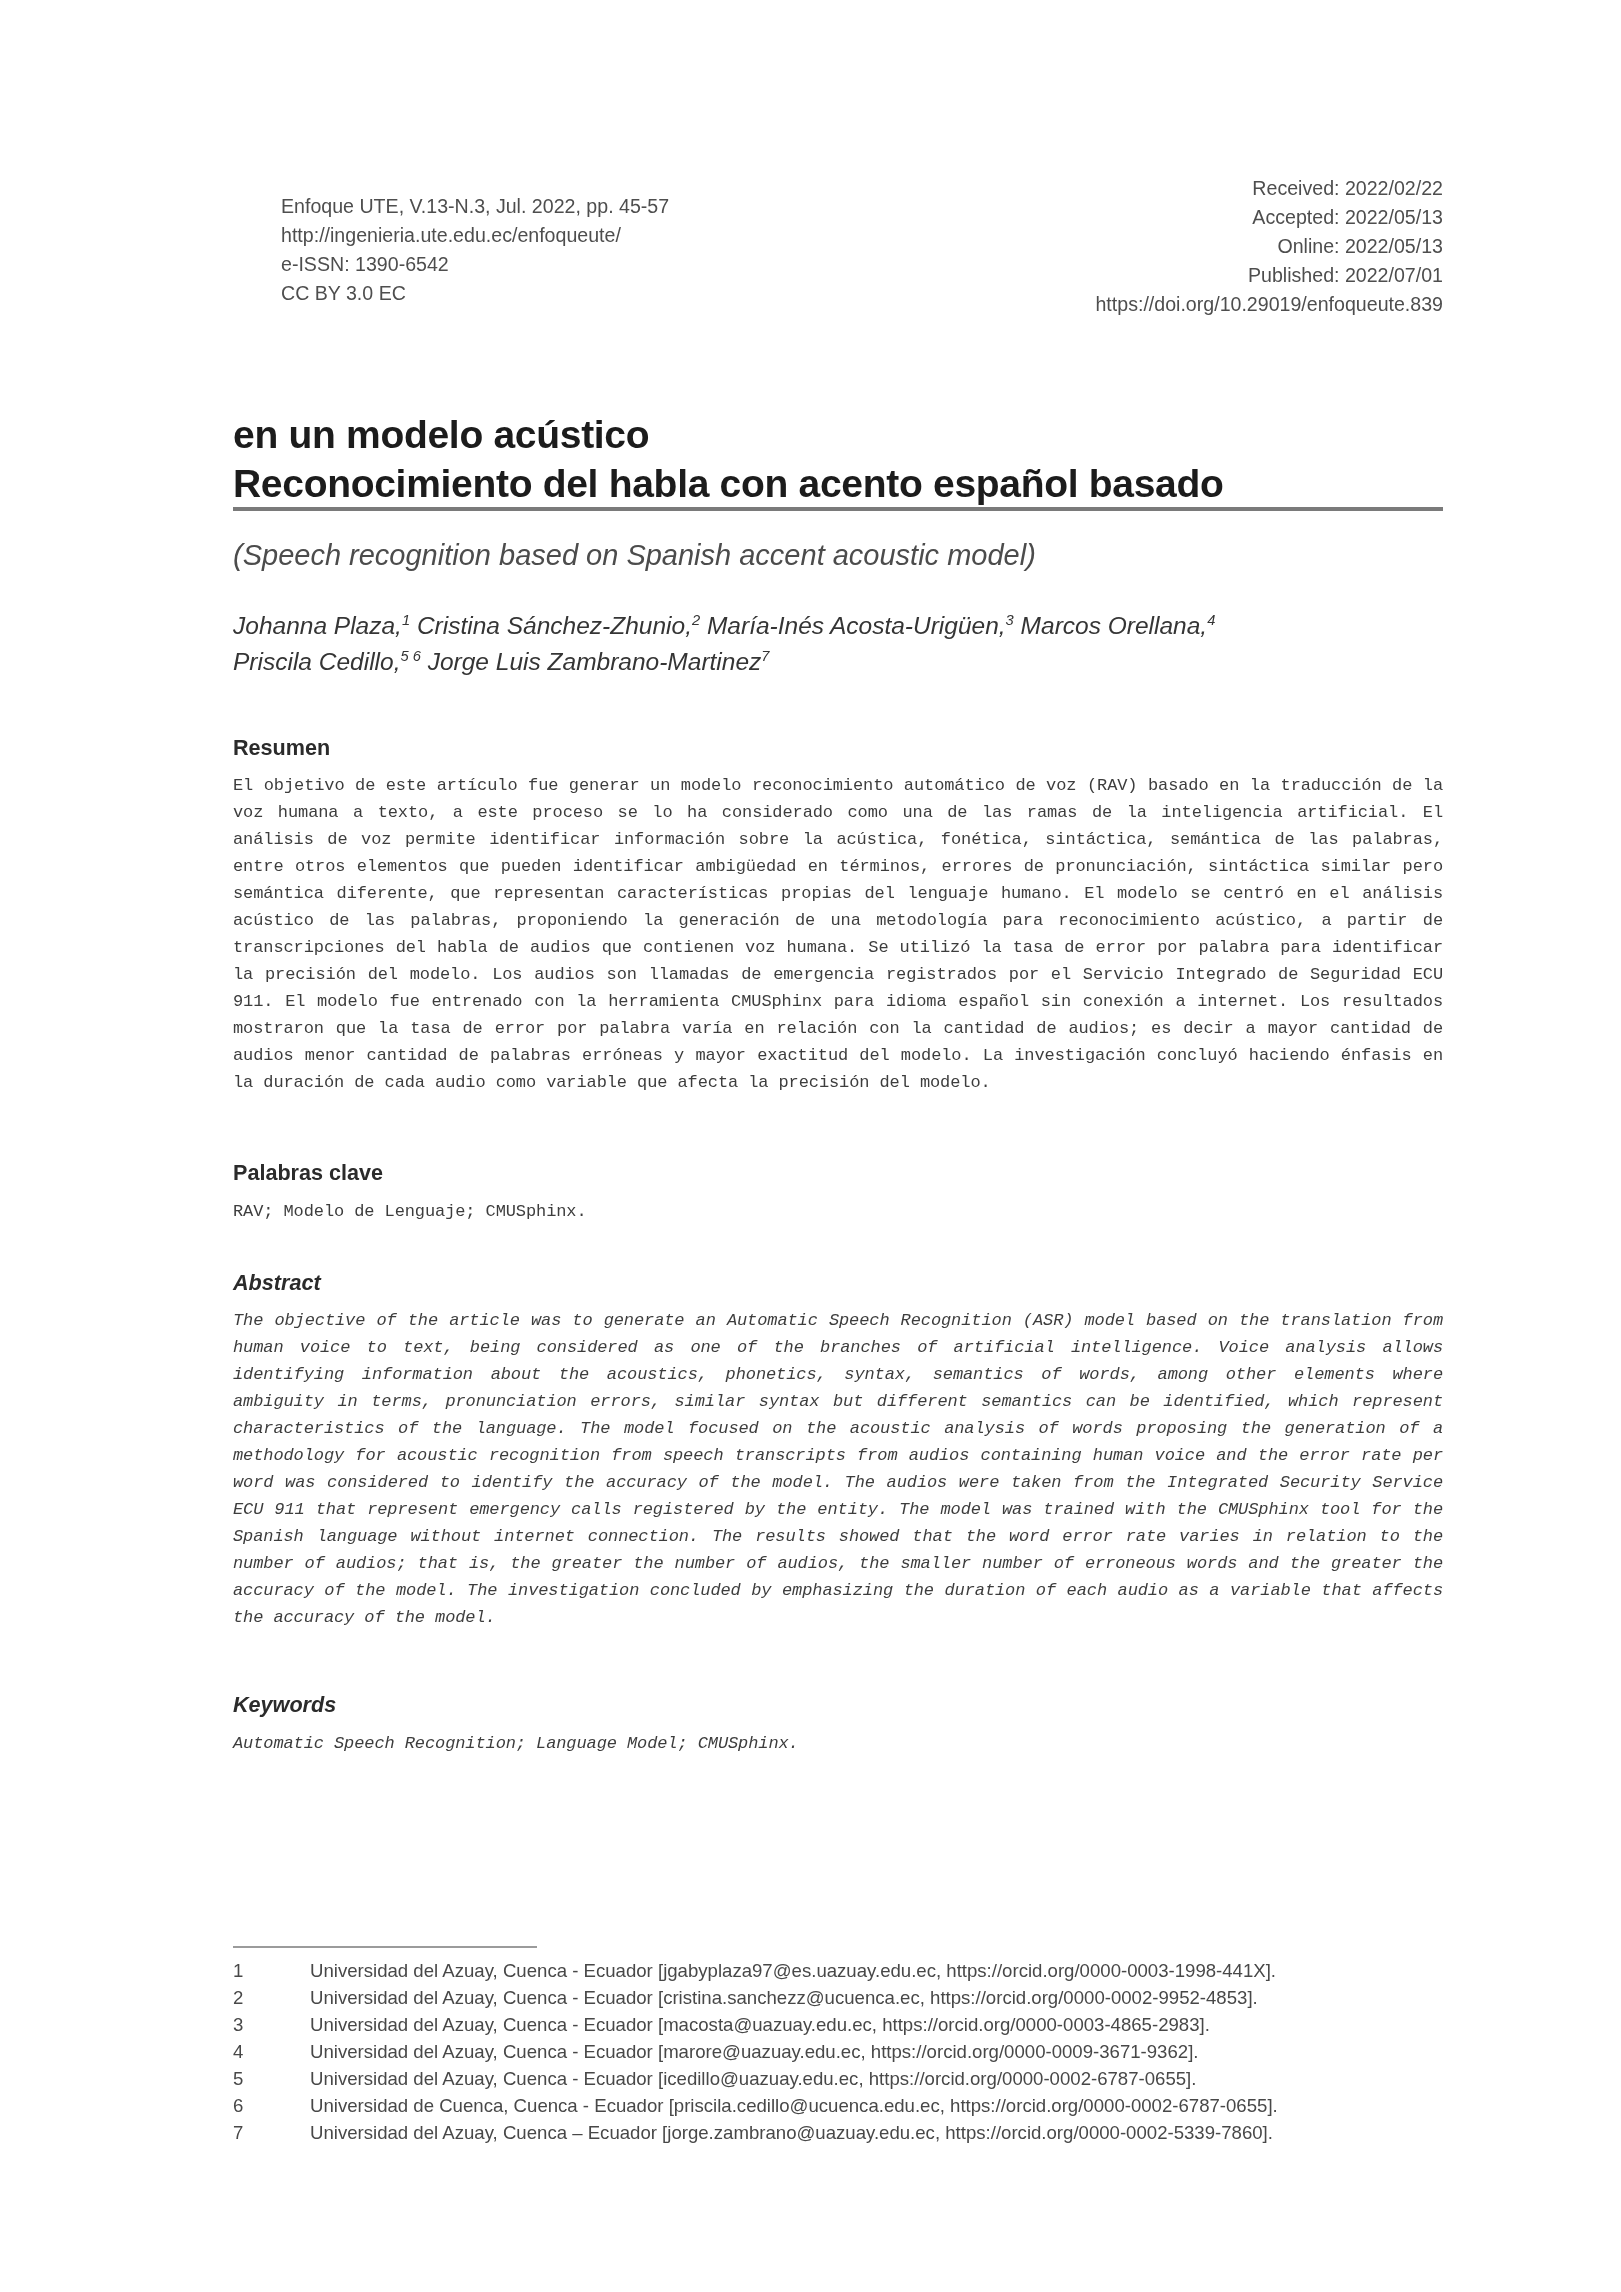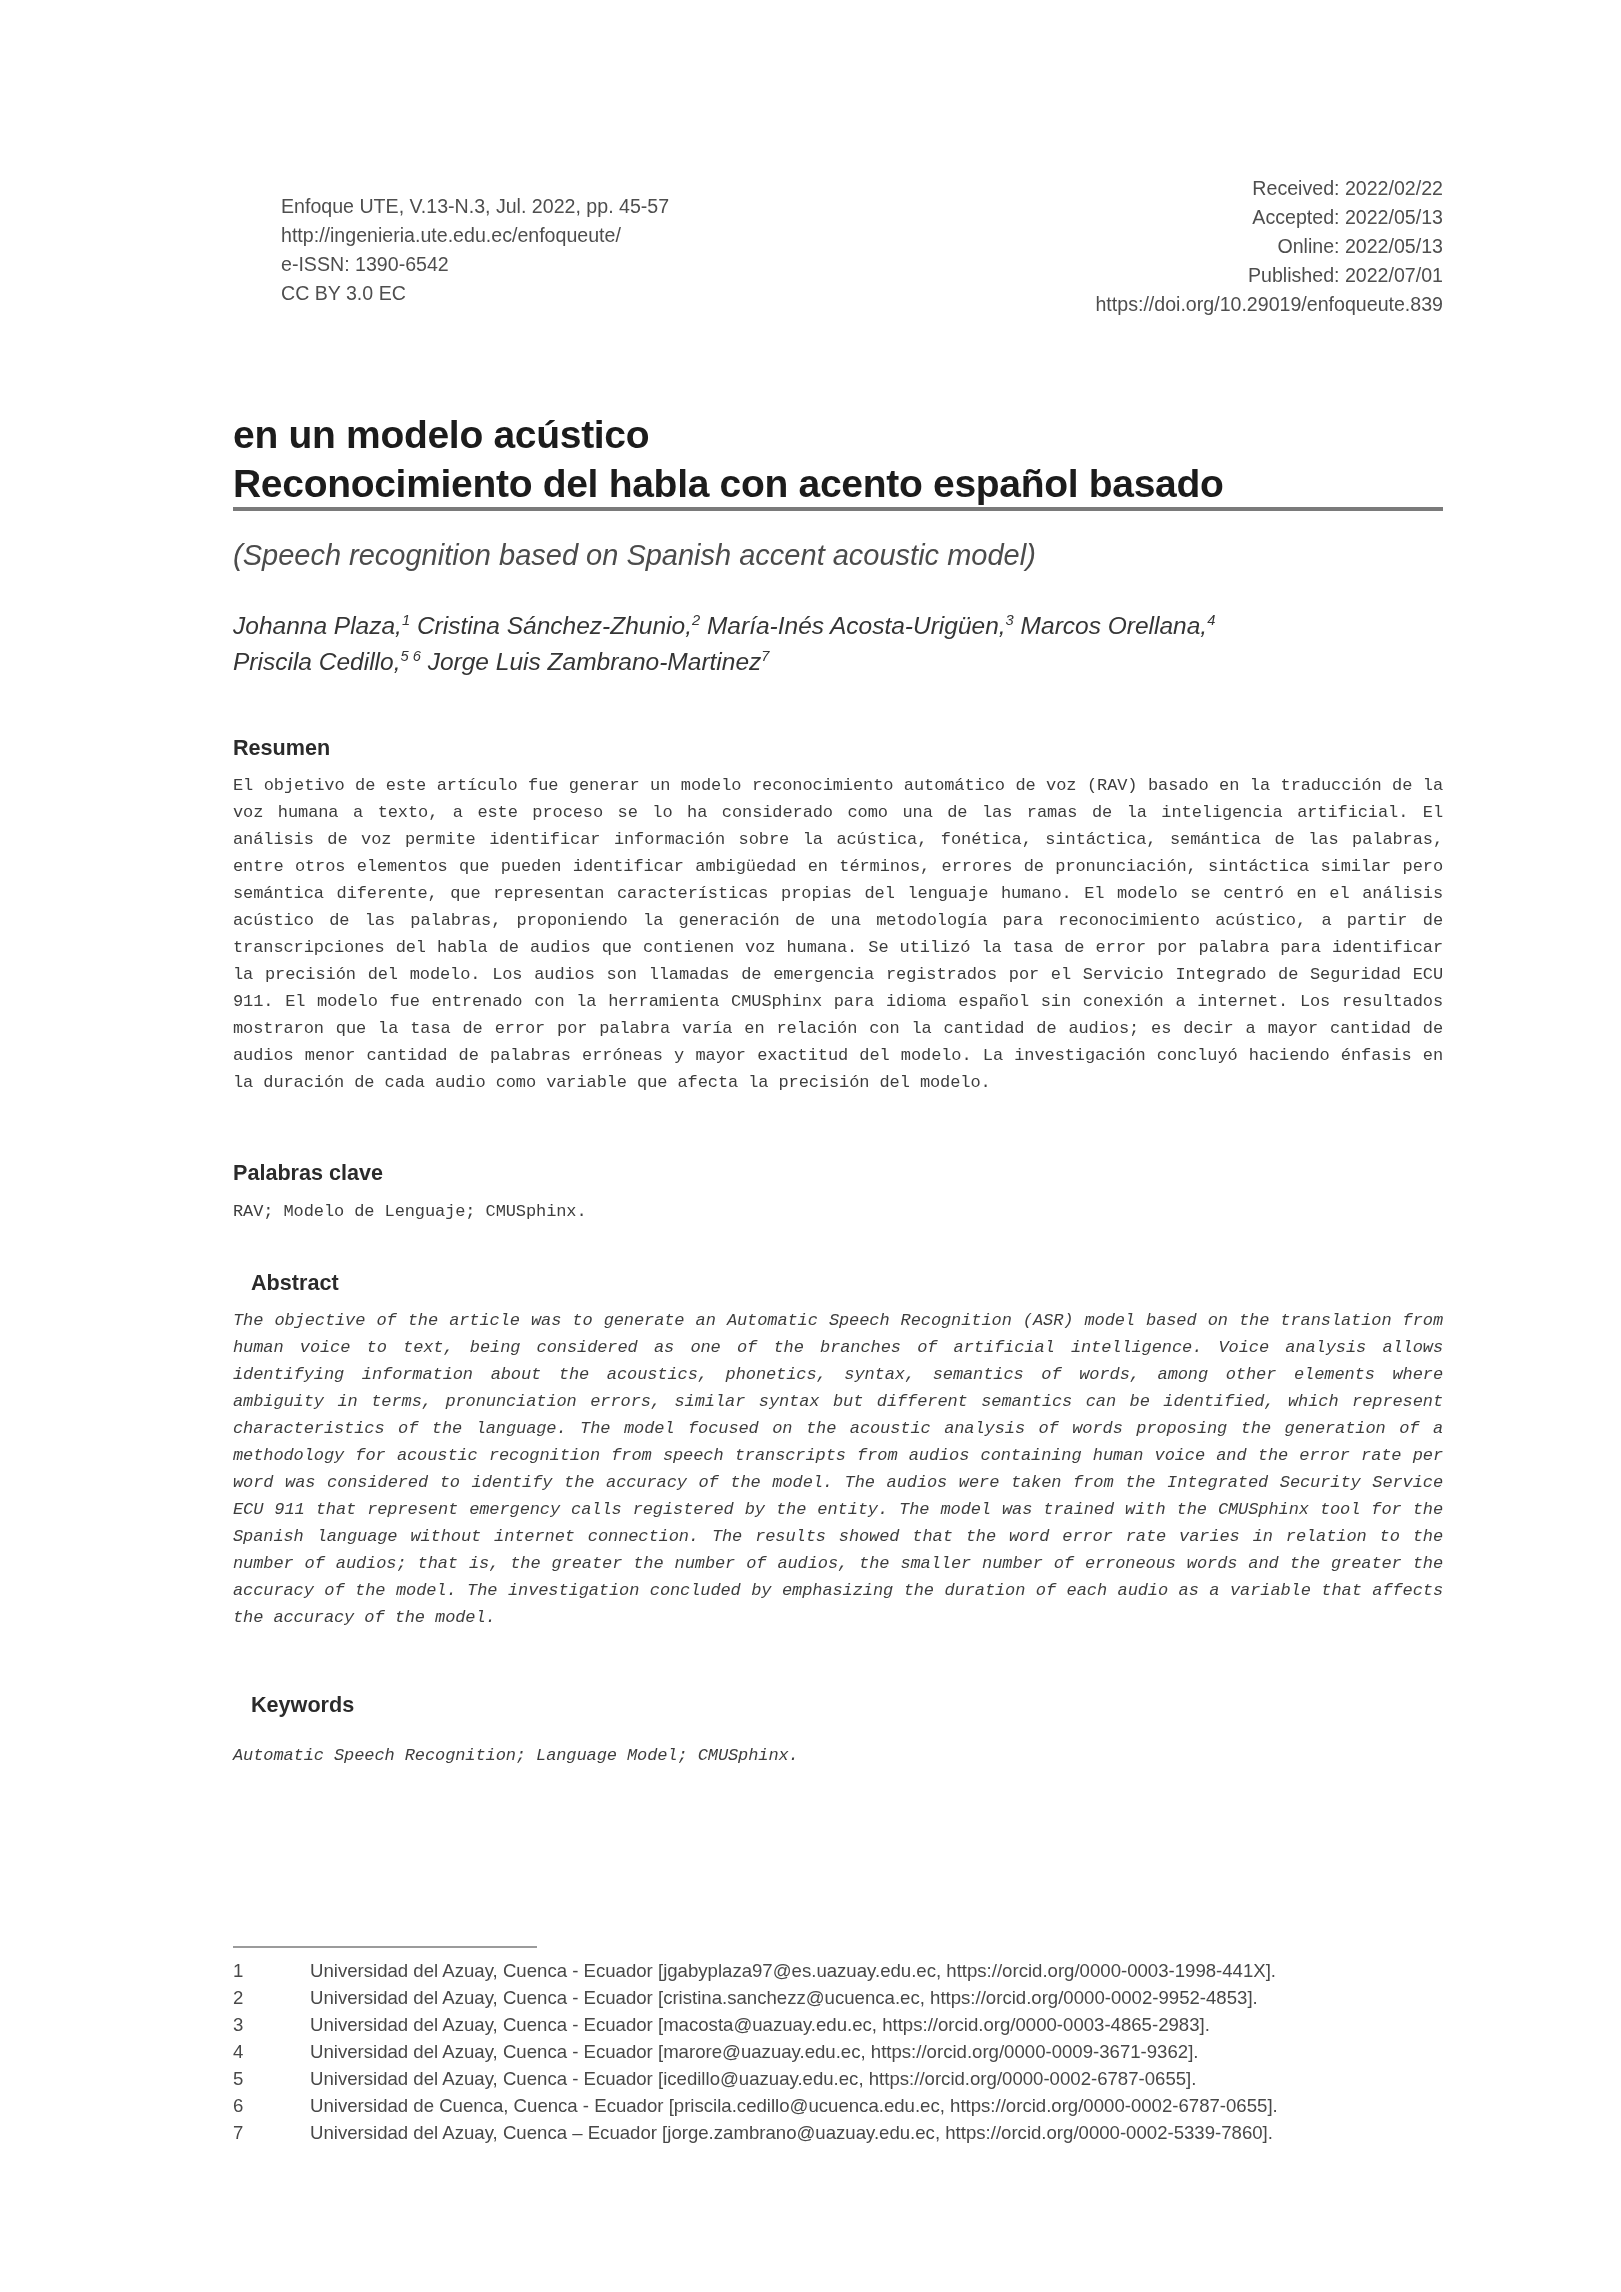--- a/index.html
+++ b/index.html
@@ -38,34 +38,34 @@
   .authors{
     position:absolute;left:233px;top:608px;width:1210px;
     font-size:24.5px;line-height:36px;font-style:italic;color:#353535;
   }
   .authors sup{font-size:14.7px;line-height:0;}
   
   .sec-h{
     position:absolute;left:233px;width:1210px;
     font-size:21.6px;font-weight:700;color:#2b2b2b;
   }
-  .sec-h.italic{margin-left:18px;}
+  .sec-h.italic{font-style:italic;}
   .sec-h-resumen{top:735px;}
   .sec-h-palabras{top:1160px;}
   .sec-h-abstract{top:1270px;}
   .sec-h-keywords{top:1692px;}
   .body-text{
     position:absolute;left:233px;width:1210px;
     font-size:17px;line-height:27px;color:#3d3d3d;
     text-align:justify;letter-spacing:-0.1px;font-family:Liberation Mono, monospace;
   }
   .resumen-text{top:772px;}
   .palabras-text{top:1198px;text-align:left;}
   .abstract-text{top:1307px;font-style:italic;}
-  .keywords-text{top:1730px;text-align:left;font-style:italic;margin-top:12px;}
+  .keywords-text{top:1730px;text-align:left;font-style:italic;}
   
   .fn-rule{
     position:absolute;left:233px;top:1946px;width:304px;height:2px;
     background:#9b9b9b;
   }
   .footnotes{
     position:absolute;left:233px;top:1957px;width:1225px;
     font-size:18.6px;line-height:27px;color:#484848;
   }
   .fn-row{display:flex;}

